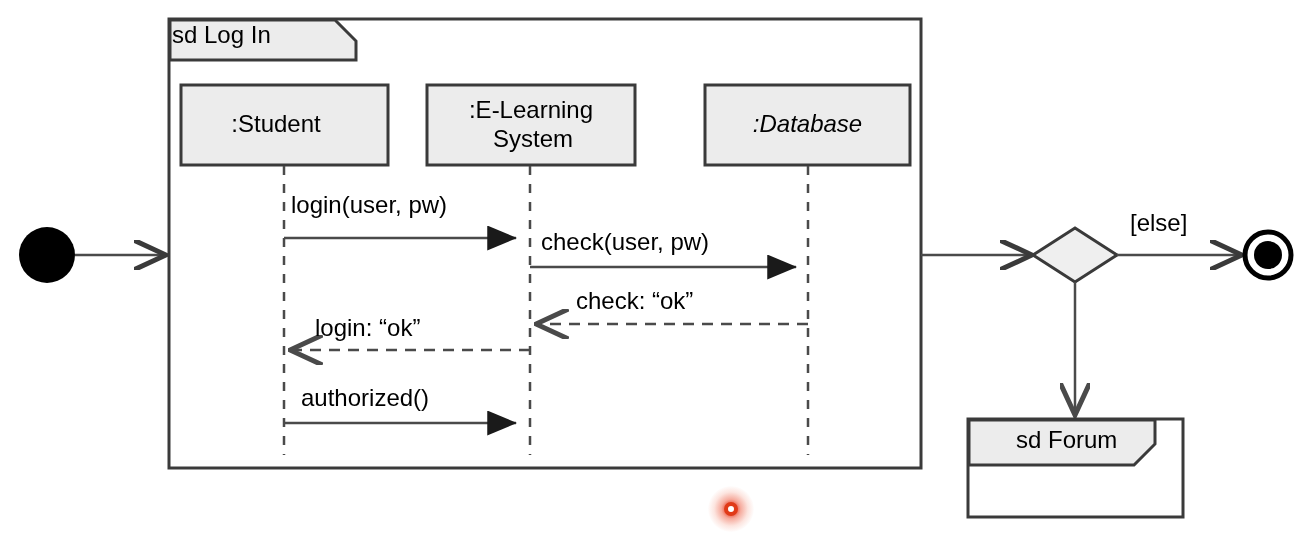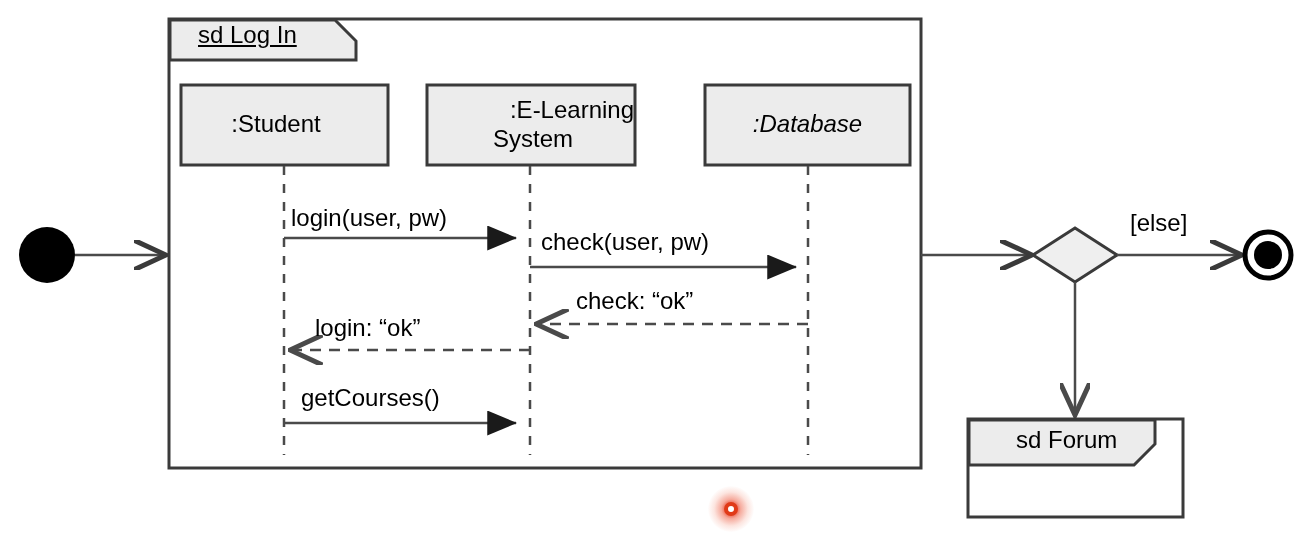--- a/index.html
+++ b/index.html
@@ -149,38 +149,38 @@
     </g>
 
     <g>
       <rect x="968" y="419" width="215" height="98" fill="#ffffff" stroke="#3a3a3a" stroke-width="3"></rect>
     </g>
     <g>
       <path d="M 969 420 L 1155 420 L 1155 444 L 1134 465 L 969 465 Z" fill="#ececec" stroke="#3a3a3a" stroke-width="3"></path>
     </g>
   </svg>
 
-  <div class="txt lbl-24" style="left:198px; top:22px;text-decoration:underline;">sd Log In</div>
+  <div class="txt lbl-24" style="left:172px; top:22px;">sd Log In</div>
 
   <div class="txt lbl-24 center" style="left:181px; top:111px; width:190px;">:Student</div>
 
-  <div class="txt lbl-24 center" style="left:427px; top:97px; width:208px;margin-left:41px;">:E-Learning</div>
+  <div class="txt lbl-24 center" style="left:427px; top:97px; width:208px;">:E-Learning</div>
   <div class="txt lbl-24 center" style="left:427px; top:126px; width:212px;">System</div>
 
   <div class="txt lbl-24 center" style="left:705px; top:111px; width:205px;font-style:italic;">:Database</div>
 
-  <div class="txt lbl-24" style="left:291px; top:205px;">login(user, pw)</div>
+  <div class="txt lbl-24" style="left:291px; top:192px;">login(user, pw)</div>
 
   <div class="txt lbl-24" style="left:541px; top:229px;">check(user, pw)</div>
 
   <div class="txt lbl-24" style="left:576px; top:288px;">check: “ok”</div>
 
   <div class="txt lbl-24" style="left:315px; top:315px;">login: “ok”</div>
 
-  <div class="txt lbl-24" style="left:301px; top:385px;">getCourses()</div>
+  <div class="txt lbl-24" style="left:301px; top:385px;">authorized()</div>
 
   <div class="txt lbl-24" style="left:1130px; top:210px;">[else]</div>
 
 
   <div class="txt lbl-24" style="left:1016px; top:427px;text-align:center;">sd Forum</div>
 
   <div class="glow" style="left:708px; top:486px;">
     <div class="glow-core"></div>
   </div>
 

